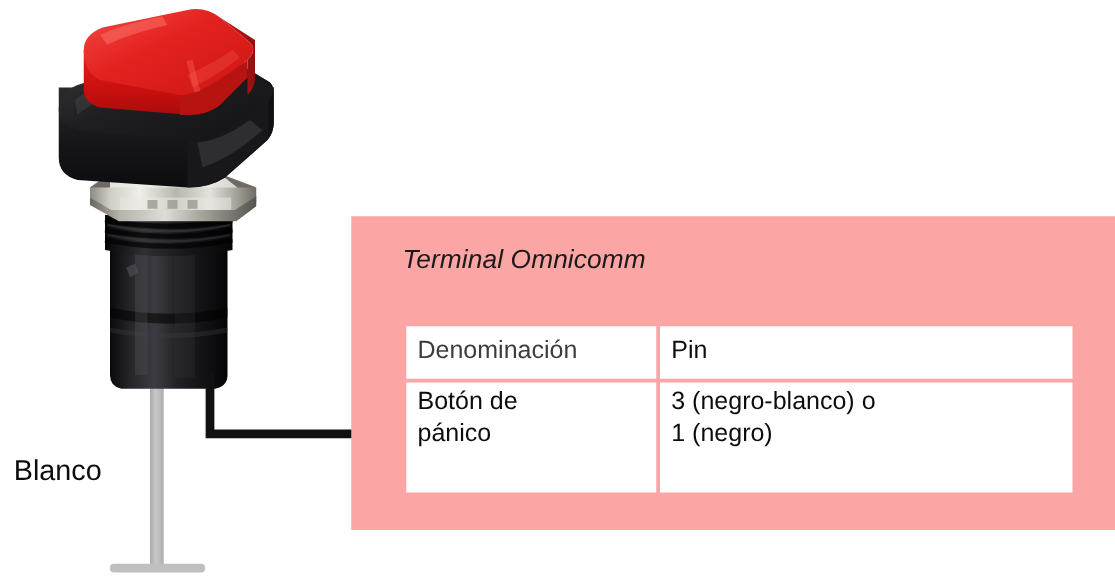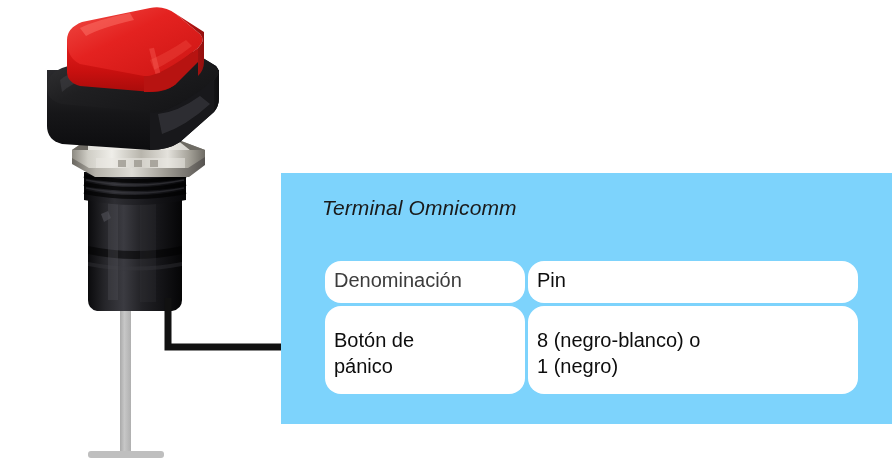--- a/index.html
+++ b/index.html
@@ -19,21 +19,21 @@
     overflow: hidden;
   }
 
   
   .info-panel {
     position: absolute;
     left: 281px;
     top: 173px;
     width: 611px;
     height: 251px;
-    background: #7dd3fc;
+    background: #fca5a5;
     box-sizing: border-box;
   }
   .panel-title {
     position: absolute;
     left: 41px;
     top: 23px;
     font-style: italic;
     font-size: 21px;
     line-height: 24px;
     color: #1a1a1a;
@@ -55,40 +55,39 @@
   .pin-table th {
     background: #ffffff;
     padding: 6px 9px 7px 9px;
     vertical-align: top;
     text-align: left;
     font-weight: normal;
     font-size: 20px;
     line-height: 26px;
     color: #0d0d0d;
     box-sizing: border-box;
-    border-radius: 16px;
   }
   .col-denom { width: 200px; }
   .col-pin   { width: 330px; }
 
   .pin-table thead th {
     height: 42px;
     padding-top: 6px;
     padding-bottom: 6px;
   }
   .pin-table thead th.hdr-denom {
     color: #3c3c3c;
   }
   .pin-table thead th.hdr-pin {
     color: #0d0d0d;
     margin-top: 37px;
   }
   .pin-table tbody td {
     height: 88px;
-    padding-top: 21px;
+    padding-top: 2px;
   }
   .cell-line { display: block; white-space: nowrap; }
 
   
   .leader {
     position: absolute;
     left: 160px;
     top: 296px;
     width: 170px;
     height: 60px;
@@ -238,20 +237,21 @@
 
     <path d="M80 28 Q96 20 130 13 L134 20 Q100 28 86 36 Z" fill="#ff7d72" opacity="0.45"></path>
     <path d="M150 60 Q168 52 186 40 L192 46 Q174 60 154 70 Z" fill="#ef4a41" opacity="0.4"></path>
     <rect x="152" y="48" width="5" height="26" fill="#ff6b60" opacity="0.35" transform="rotate(-14 154 60)"></rect>
   </svg>
 
   <svg class="leader" viewBox="0 0 170 60" aria-hidden="true">
     <path d="M8 2 L8 51 L170 51" fill="none" stroke="#111111" stroke-width="7" stroke-linecap="butt" stroke-linejoin="miter"></path>
   </svg>
 
+  <div class="wire-label">Blanco</div>
 
   <div class="info-panel">
 
     <div class="panel-title">Terminal Omnicomm</div>
 
     <table class="pin-table">
       <colgroup>
         <col class="col-denom">
         <col class="col-pin">
       </colgroup>
@@ -261,21 +261,21 @@
           <th class="hdr-pin">Pin</th>
         </tr>
       </thead>
       <tbody>
         <tr>
           <td>
             <span class="cell-line">Botón de</span>
             <span class="cell-line">pánico</span>
           </td>
           <td>
-            <span class="cell-line">8 (negro-blanco) o</span>
+            <span class="cell-line">3 (negro-blanco) o</span>
             <span class="cell-line">1 (negro)</span>
           </td>
         </tr>
       </tbody>
     </table>
 
   </div>
 
 </div>
 

